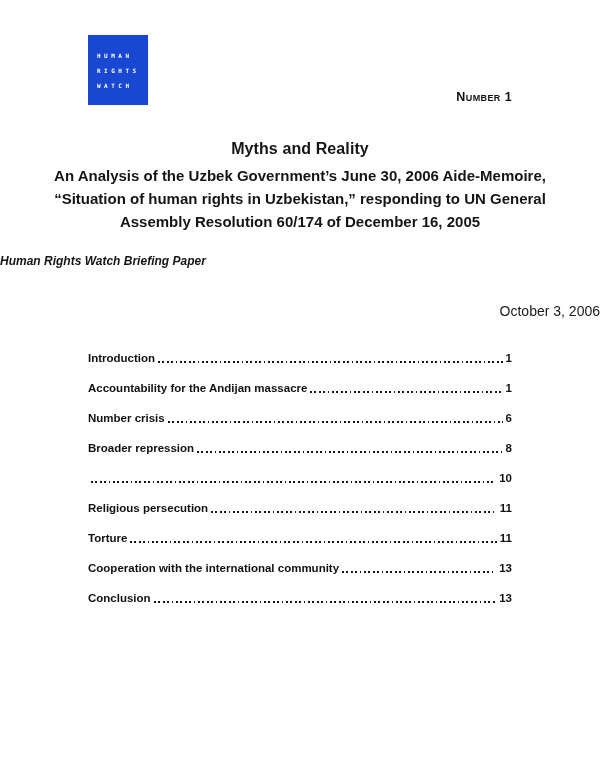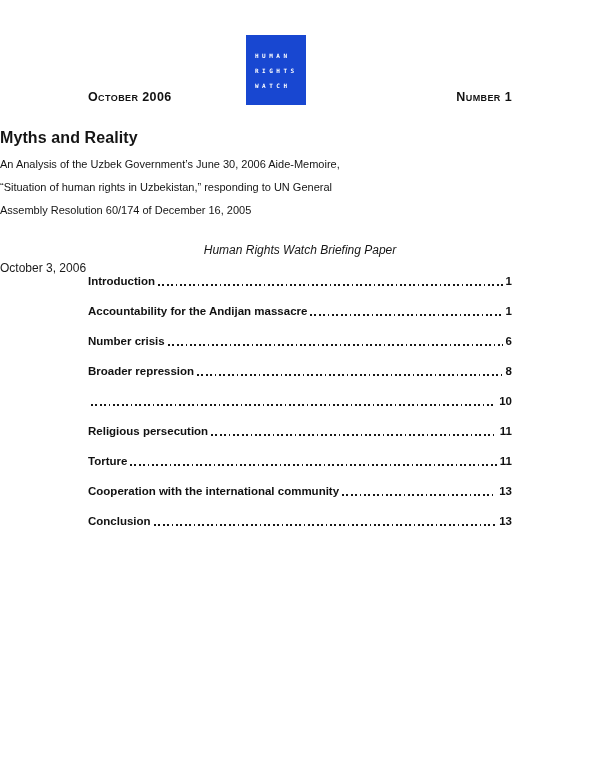--- a/index.html
+++ b/index.html
@@ -48,48 +48,50 @@
     color: #ffffff;
     font-family: "DejaVu Sans Mono", monospace;
     font-weight: bold;
     font-size: 6px;
     line-height: 7px;
     letter-spacing: 3.5px;
     white-space: nowrap;
   }
   
   .title {
+    text-align: center;
     font-weight: bold;
     font-size: 16px;
-    margin-top: 24px;
+    margin-top: 35px;
     letter-spacing: 0.1px;
   }
   .subtitle {
-    font-weight: normal;
-    font-size: 11px;
+    text-align: center;
+    font-weight: bold;
+    font-size: 15px;
     line-height: 23px;
     margin-top: 6px;
   }
   .subtitle div { white-space: nowrap; }
   .doc-type {
-    text-align: center;
-    font-weight: normal;
+    font-weight: bold;
     font-style: italic;
     font-size: 12px;
     margin-top: 21px;
   }
   .pub-date {
-    text-align: left;
-    font-size: 12px;
-    margin-top: 4px;
+    text-align: right;
+    font-size: 14px;
+    margin-top: 35px;
     color: #1a1a1a;
   }
   
   .toc {
     padding: 0 88px;
+    margin-top: 33px;
   }
   .toc-row {
     display: flex;
     align-items: baseline;
     font-weight: bold;
     font-size: 11.5px;
     line-height: 13px;
     margin-bottom: 17px;
     color: #111;
     cursor: pointer;
@@ -110,21 +112,20 @@
     font-weight: bold;
     white-space: nowrap;
   }
 </style>
 </head>
 <body>
 
 <div class="page">
 
   <div class="header">
-    <span class="header-side">October 2006</span>
     <div class="logo">
       <span class="logo-line">HUMAN</span>
       <span class="logo-line">RIGHTS</span>
       <span class="logo-line">WATCH</span>
     </div>
     <span class="header-side right">Number 1</span>
   </div>
 
   <div class="title">Myths and Reality</div>
 

